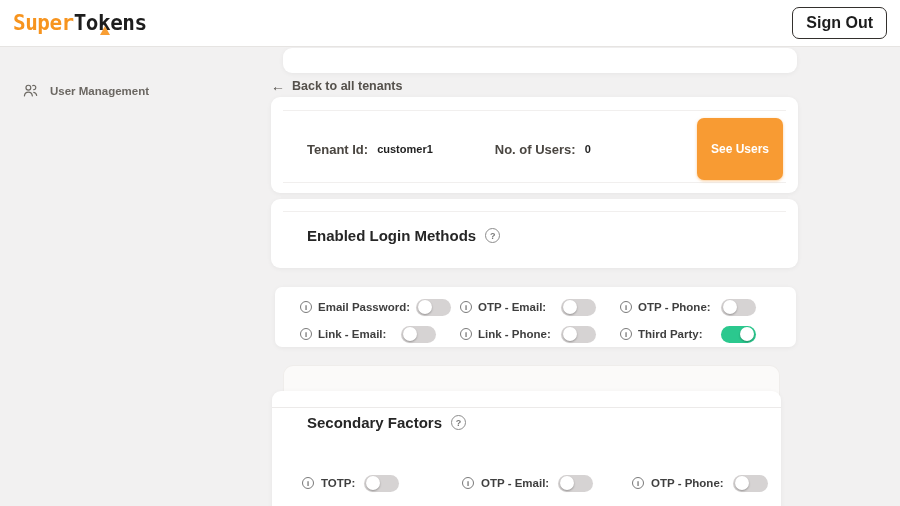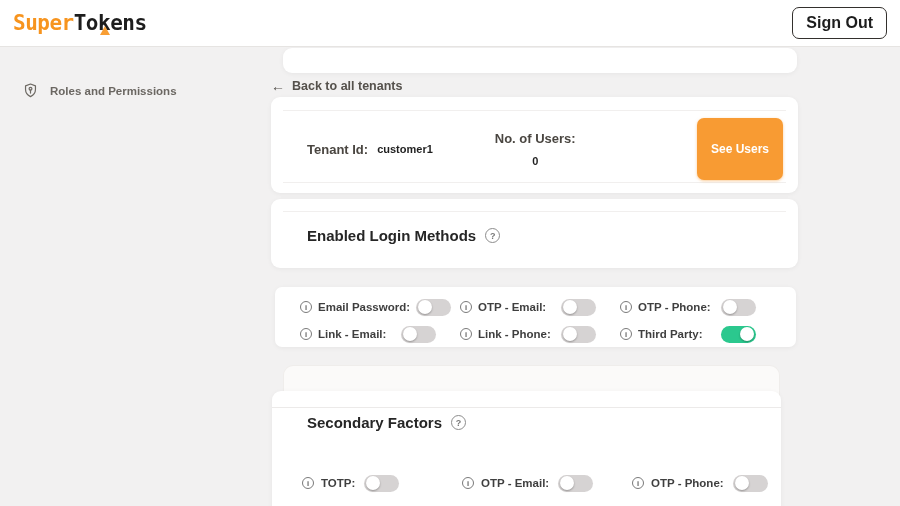--- a/index.html
+++ b/index.html
@@ -53,21 +53,21 @@
     font-weight: 700; color: #55514c; cursor: pointer; display: flex; gap: 7px; align-items: center;
   }
   .back-link .arrow { font-size: 14px; font-weight: 400; }
 
   .tenant-card { left: 21px; top: 50px; width: 527px; height: 96px; }
   .hairline { position: absolute; height: 1px; background: #f1efee; left: 12px; right: 12px; }
   .tenant-row { position: relative; display: flex; align-items: center; height: 100%; padding: 8px 15px 0 36px; }
   .kv { display: flex; align-items: center; gap: 9px; }
   .kv .k { font-size: 13px; font-weight: 600; color: #4a4641; }
   .kv .v { font-size: 11px; font-weight: 700; color: #1f1f1f; }
-  .kv + .kv { margin-left: 62px; flex-direction: column; }
+  .kv + .kv { margin-left: 62px; }
   .see-users-btn {
     margin-left: auto; background: #f89b33; color: #ffffff; border: none;
     border-radius: 7px; padding: 24px 14px; font-size: 12px; font-weight: 700;
     cursor: pointer; box-shadow: 0 1px 3px rgba(248,155,51,0.5);
     font-family: "Liberation Sans", sans-serif;
   }
 
   .login-methods-card { left: 21px; top: 152px; width: 527px; height: 69px; }
   .section-title-row { position: relative; display: flex; align-items: center; gap: 9px; height: 100%; padding: 4px 0 0 36px; }
   .section-title { font-size: 15px; font-weight: 700; color: #262626; }
@@ -125,26 +125,27 @@
       <span class="super">Super</span><span class="tokens">Tokens</span>
       <span class="logo-triangle"></span>
     </div>
     <button class="signout-btn">Sign Out</button>
   </div>
 
   <div class="sidebar">
     <div class="nav-item">
       <span>
         <svg width="17" height="17" viewBox="0 0 24 24" fill="none" stroke="#6d6963" stroke-width="1.7" stroke-linecap="round" stroke-linejoin="round">
-          <path d="M12 2.8l7 2.6v5.1c0 4.6-3 8.1-7 10.1-4-2-7-5.5-7-10.1V5.4l7-2.6z"></path>
-          <circle cx="12" cy="9.6" r="2"></circle>
-          <path d="M12 11.6v4"></path>
+          <circle cx="9" cy="8" r="3.4"></circle>
+          <path d="M3.4 19.5c.5-3.2 2.6-5.2 5.6-5.2s5.1 2 5.6 5.2"></path>
+          <path d="M15 5.2a3 3 0 1 1 1.6 5.6"></path>
+          <path d="M16.6 14.6c2.3.4 3.7 1.9 4.1 4.4"></path>
         </svg>
       </span>
-      <span>Roles and Permissions</span>
+      <span>User Management</span>
     </div>
   </div>
 
   <div class="main">
 
     <div class="card card-top-strip"></div>
 
     <div class="back-link">
       <span class="arrow">←</span>
       <span>Back to all tenants</span>

